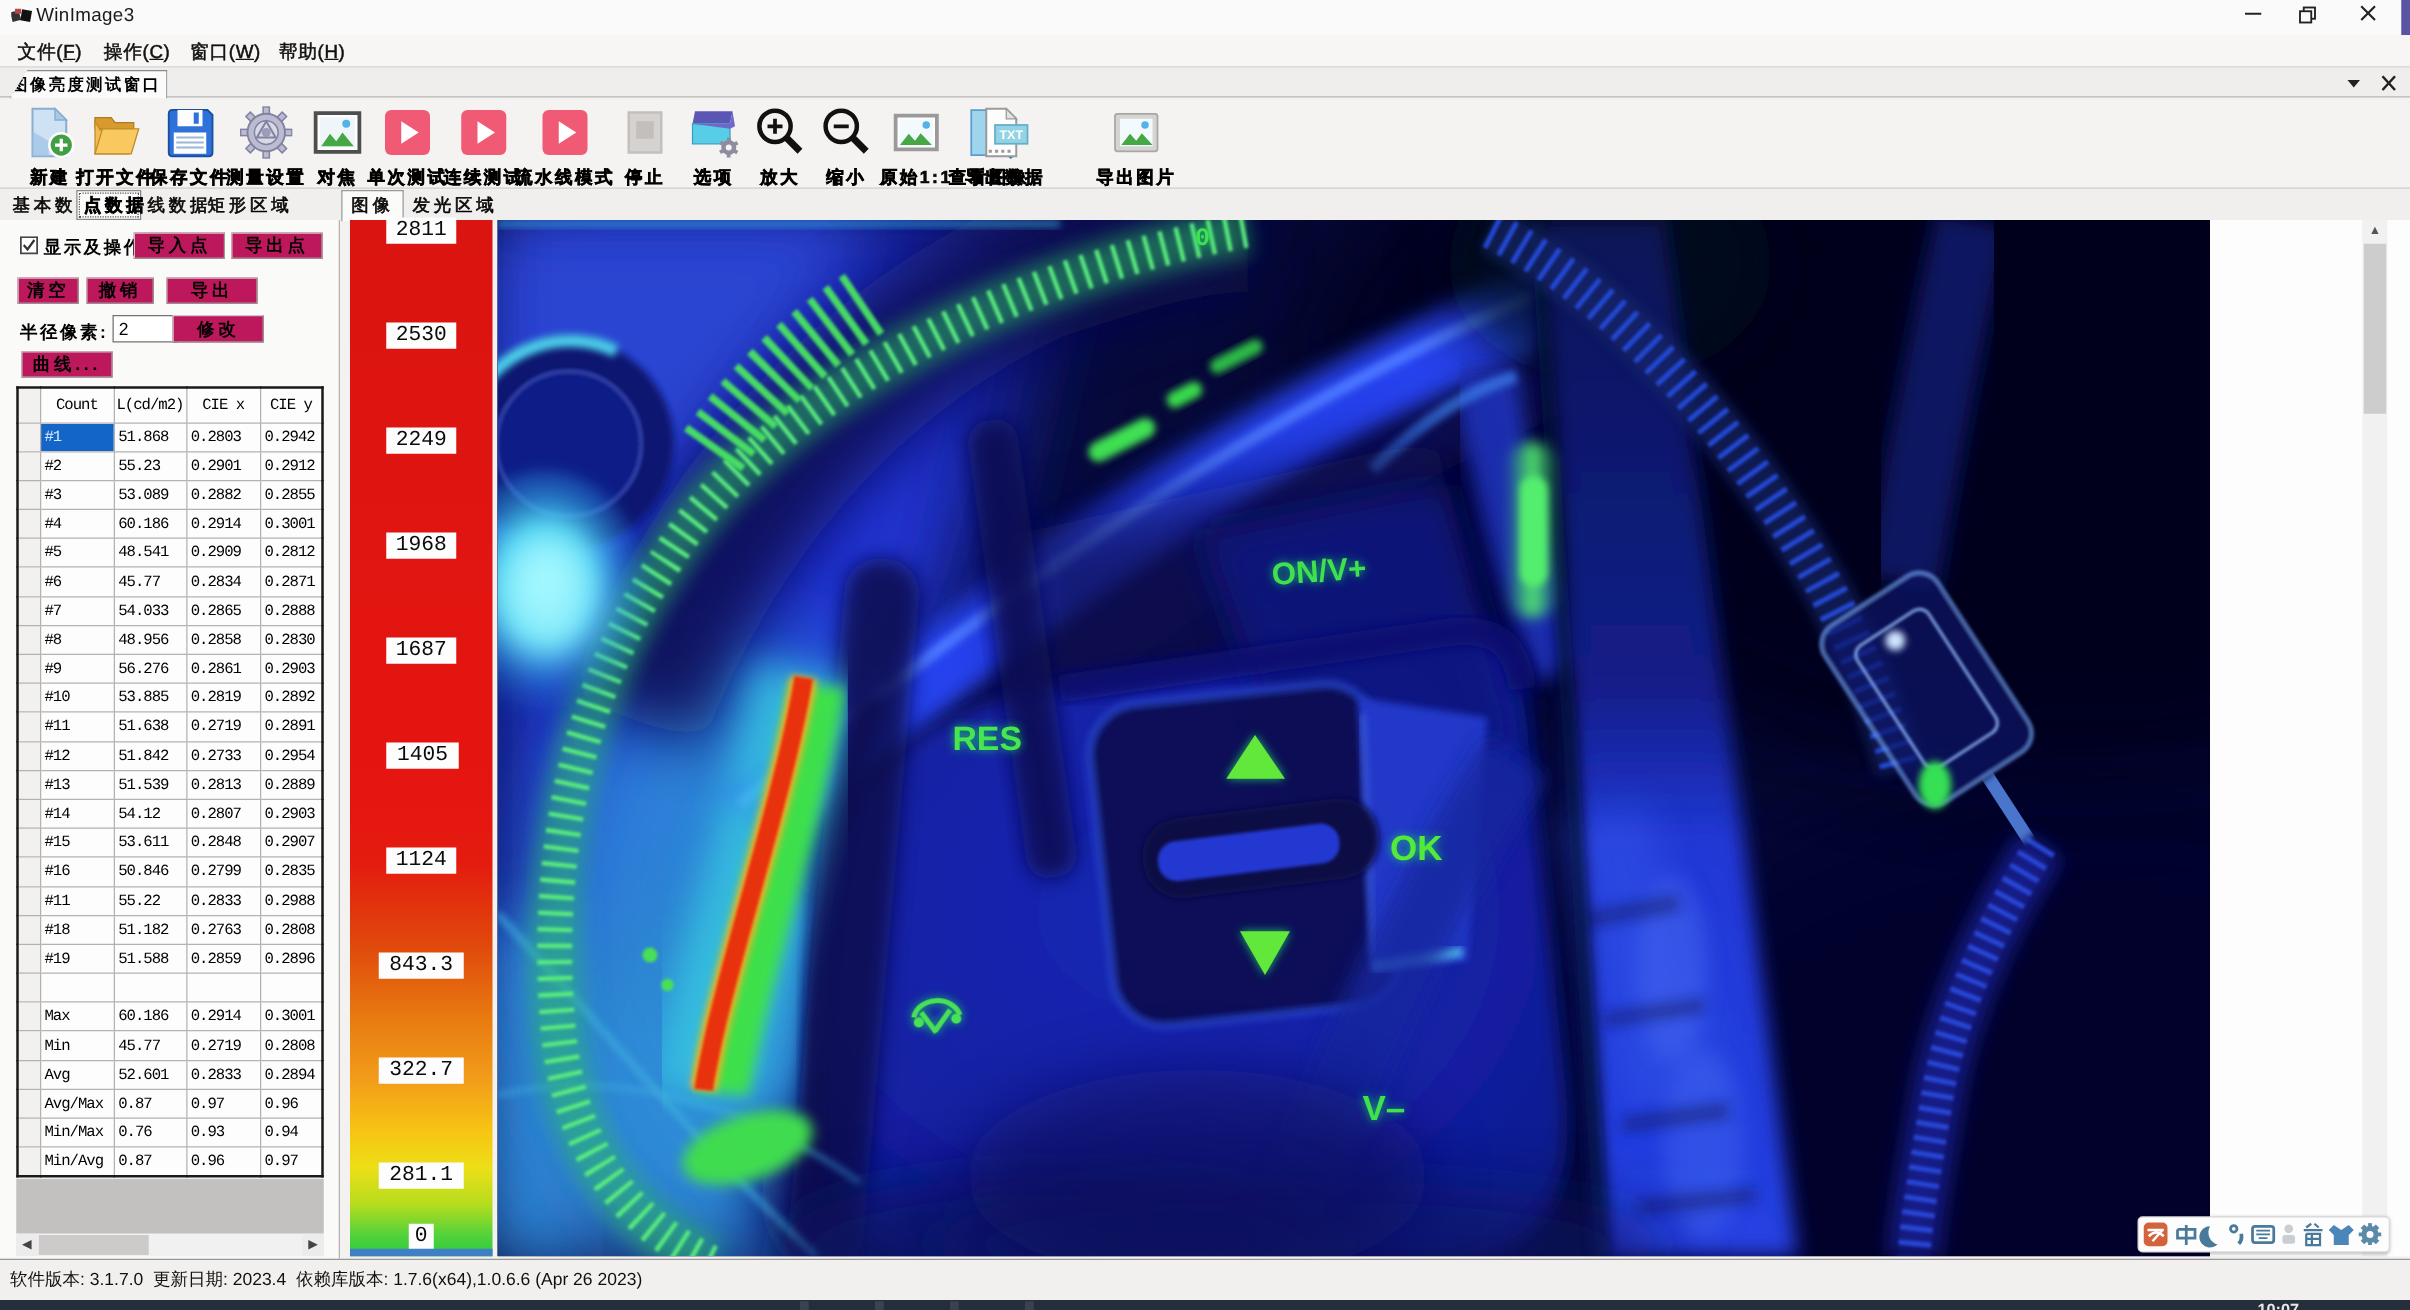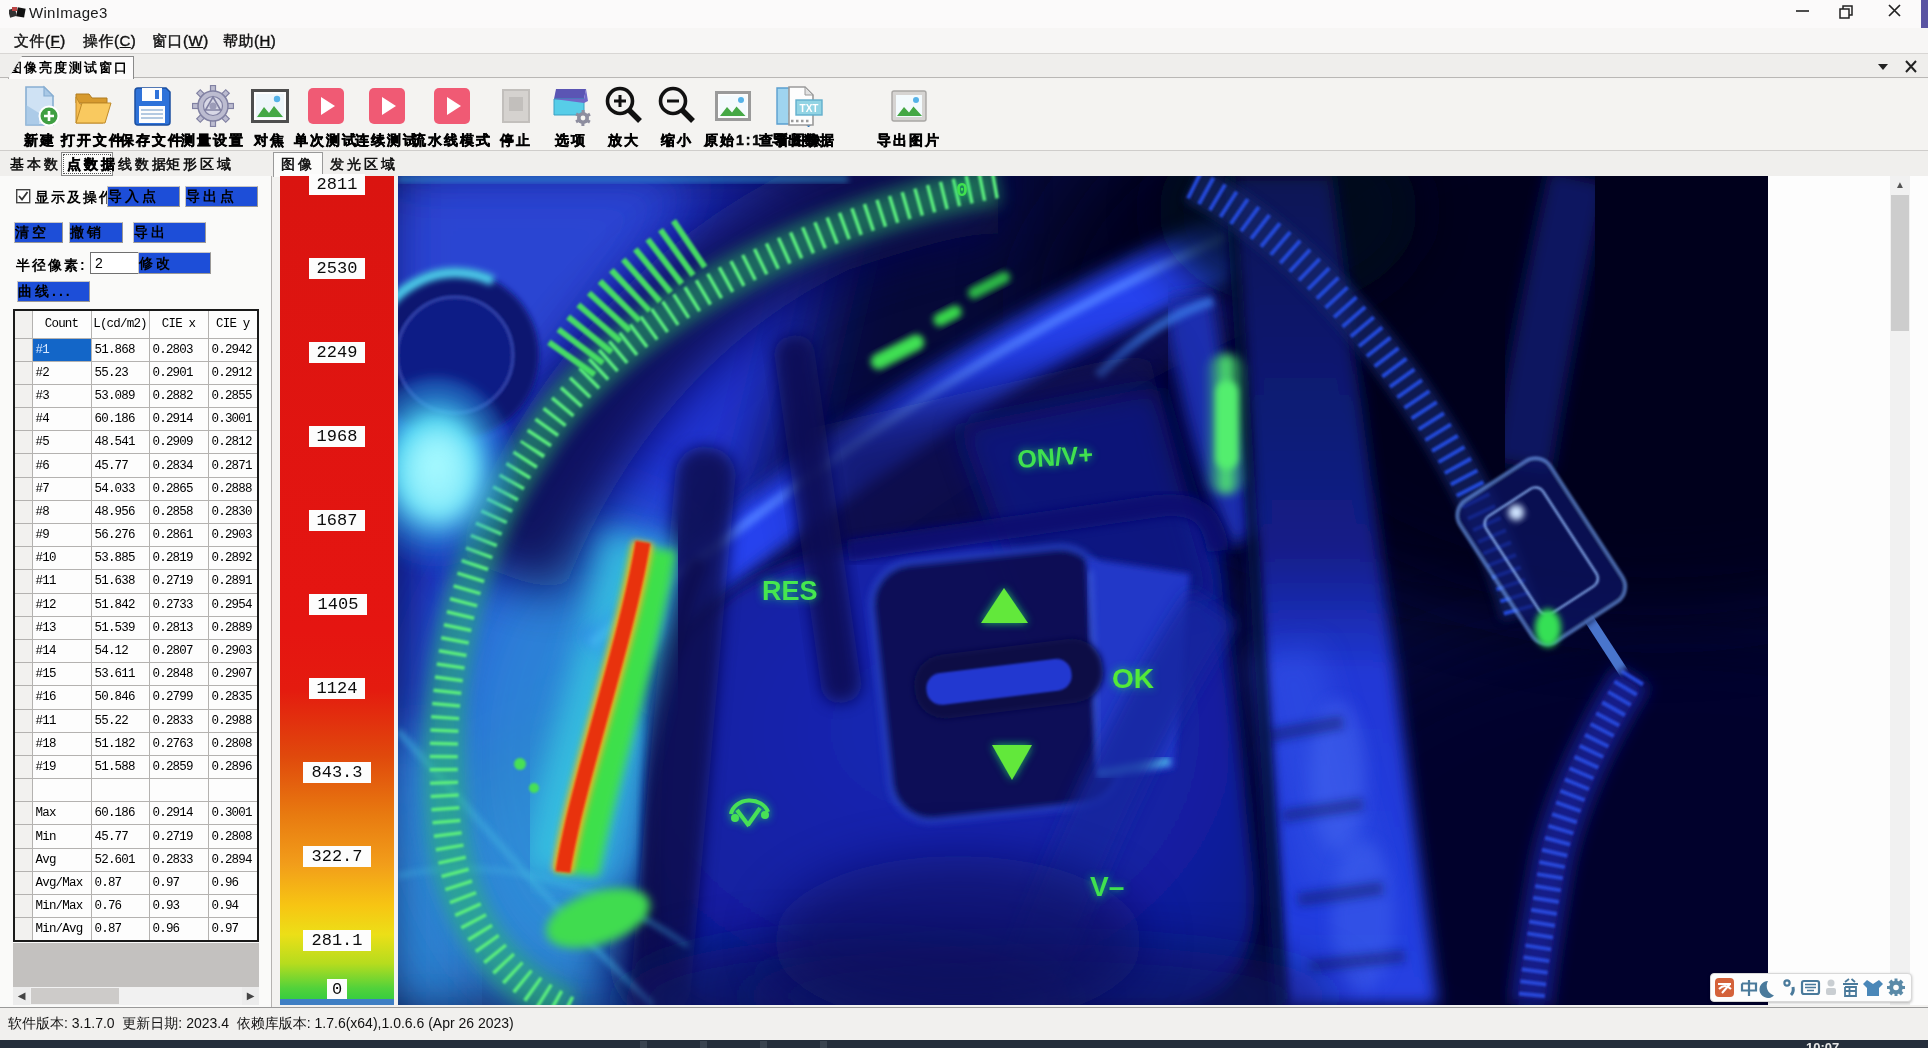--- a/index.html
+++ b/index.html
@@ -16,22 +16,22 @@
 #toolbar{left:0;top:79px;width:1928px;height:71px;background:#f4f3f1}
 .tool{position:absolute;top:6px;width:68px;text-align:center}
 .tool .ic{display:inline-block;width:42px;height:42px}
 .tool .lb{margin-top:1px;font-size:14px;color:#0a0a0a;white-space:nowrap;font-weight:bold;letter-spacing:2px;-webkit-text-stroke:0.5px #000}
 #subtabs{left:0;top:150px;width:1928px;height:26px;background:#f0efed;border-top:1px solid #cfcdcb}
 .stab{position:absolute;top:5px;font-size:14px;color:#111;letter-spacing:3px;font-weight:bold;-webkit-text-stroke:0.5px #000}
 #leftpanel{left:0;top:176px;width:272px;height:831px;background:#fafaf9;border-right:1px solid #b5b3b1}
 #statusbar{left:0;top:1007px;width:1928px;height:33px;background:#f1f0ee;border-top:1px solid #999}
 #statustxt{left:8px;top:7px;font-size:14px;color:#111}
 #taskbar{left:0;top:1040px;width:1928px;height:8px;background:#252e3b}
-.btn{position:absolute;background:#1d4ed8;border:1px solid #9a9896;border-top-color:#c8c6c4;border-left-color:#c8c6c4;
-  font-size:14px;font-weight:bold;color:#000;text-align:left;letter-spacing:3px}
+.btn{position:absolute;background:#be185d;border:1px solid #9a9896;border-top-color:#c8c6c4;border-left-color:#c8c6c4;
+  font-size:14px;font-weight:bold;color:#000;text-align:center;letter-spacing:3px}
 #cbar{left:280px;top:176px;width:114px;height:829px;
  background:linear-gradient(to bottom,#da1410 0%,#e51511 55%,#e41b0f 62%,#e0490c 70%,#e87a10 77%,#f29d1a 83%,#f7c513 88%,#ecdf17 91.5%,#b6dc1e 95%,#51d23b 98%,#2aca42 100%)}
 .cl{position:absolute;background:#fdfdfd;color:#0a0a0a;font-family:"Liberation Mono",monospace;
   font-size:17px;line-height:21px;text-align:center;height:21px}
 table{border-collapse:collapse}
 #dtable{left:13px;top:133px;width:246px;table-layout:fixed;border:2px solid #1a1a1a;background:#fdfdfd;
   font-family:"Liberation Mono",monospace;font-size:12.5px;letter-spacing:-0.8px;color:#000}
 #dtable td{border:1px solid #b4b2b0;height:23.2px;padding:0 0 0 3px;white-space:nowrap;overflow:hidden}
 #dtable tr.hd td{height:28px;font-size:12.5px;text-align:center;padding:0}
 #dtable td.rh{width:20px;background:#f2f1ef}

